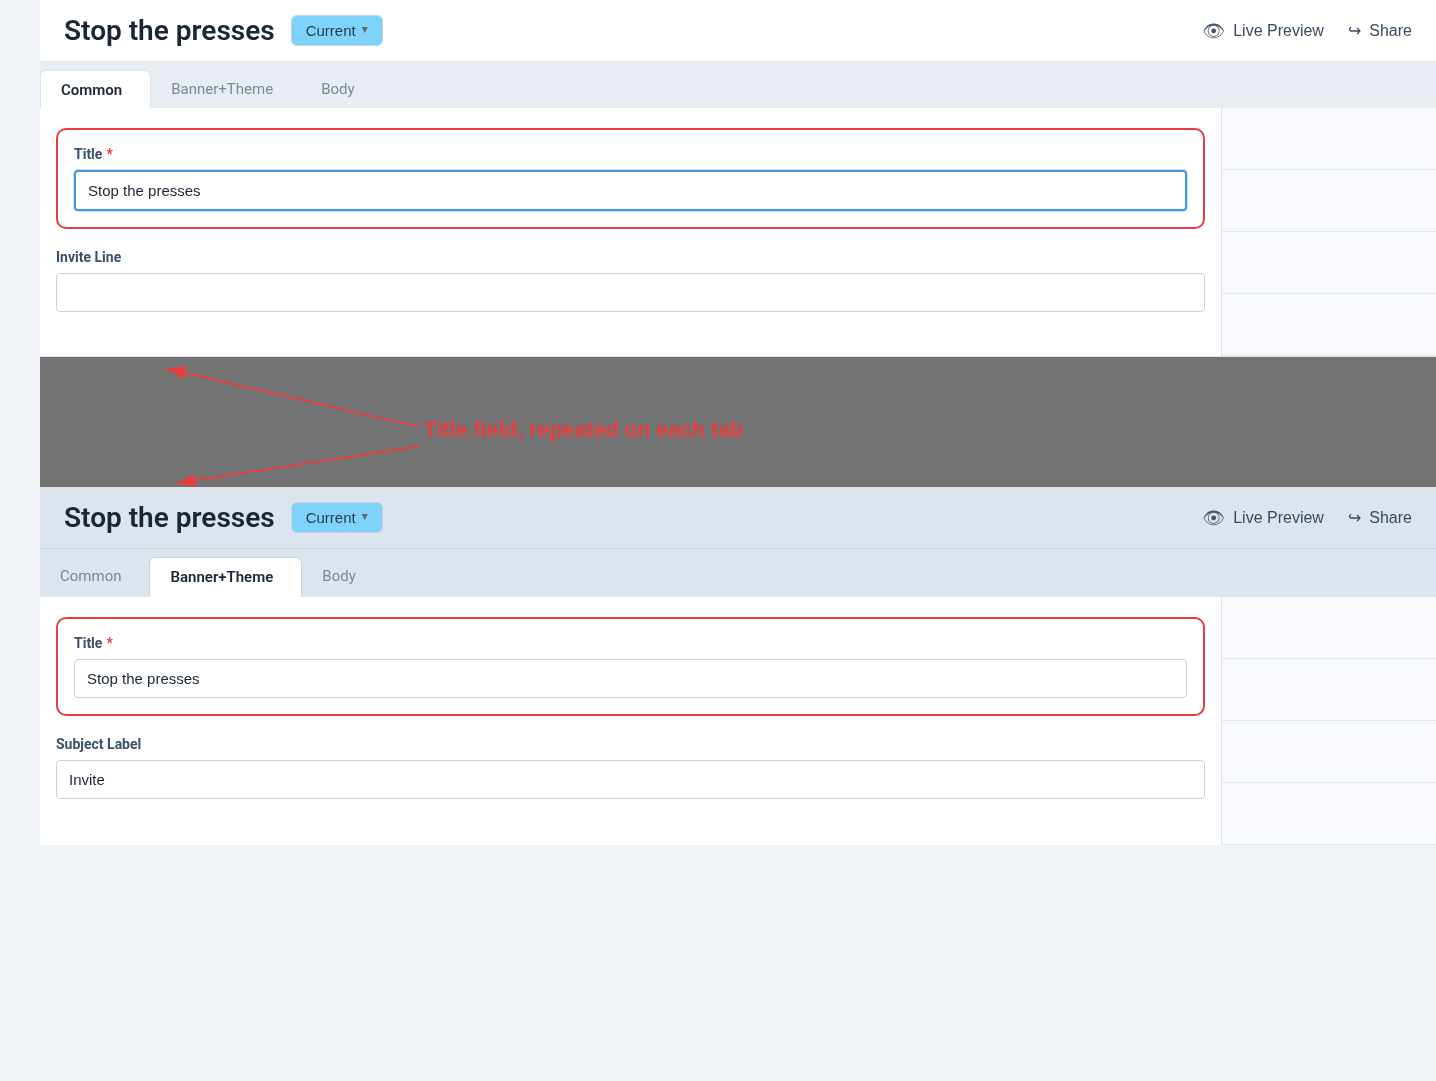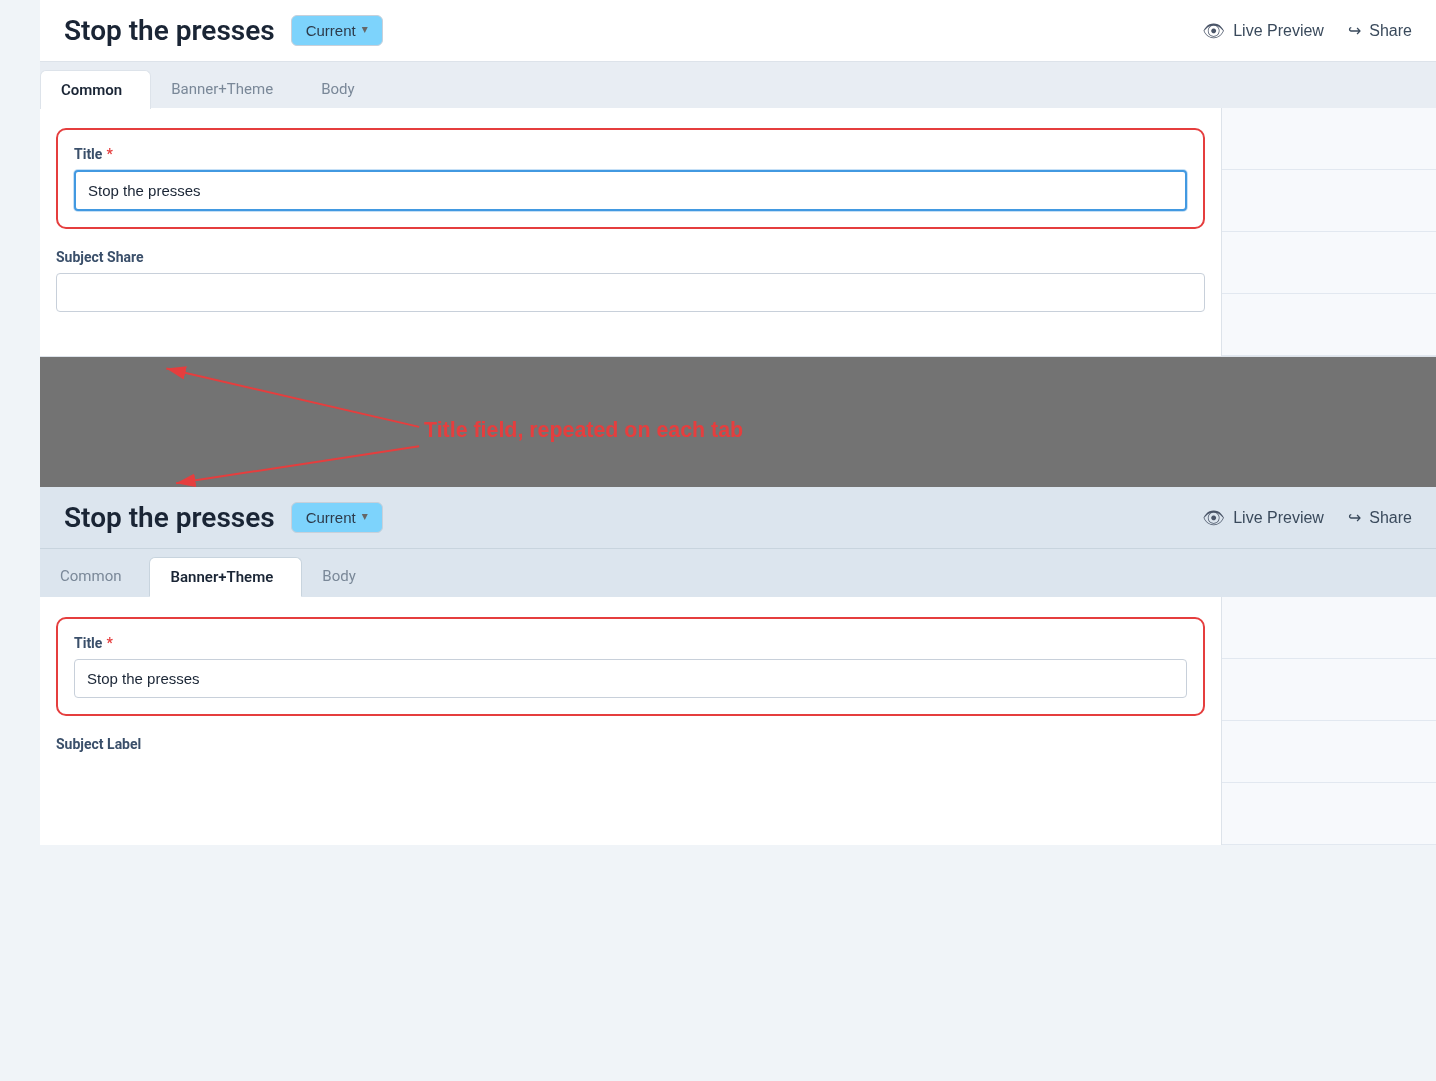--- a/index.html
+++ b/index.html
@@ -292,21 +292,21 @@
           <div class="title-section-bordered">
             <div class="field-label">
               <span>Title</span>
               <span class="required-star">*</span>
             </div>
             <input type="text" class="field-input focused" value="Stop the presses" style="">
           </div>
 
           <div class="field-section">
             <div class="field-label">
-              <span>Subject Share</span>
+              <span>Invite Line</span>
             </div>
             <input type="text" class="field-input" value="" style="">
           </div>
 
         </div>
       </div>
 
       <div class="panel-sidebar">
         <div class="sidebar-block"></div>
         <div class="sidebar-block"></div>
@@ -377,20 +377,21 @@
               <span>Title</span>
               <span class="required-star">*</span>
             </div>
             <input type="text" class="field-input" value="Stop the presses" style="">
           </div>
 
           <div class="field-section">
             <div class="field-label">
               <span>Subject Label</span>
             </div>
+            <input type="text" class="field-input" value="Invite" style="">
           </div>
 
         </div>
       </div>
 
       <div class="panel-sidebar">
         <div class="sidebar-block"></div>
         <div class="sidebar-block"></div>
         <div class="sidebar-block"></div>
         <div class="sidebar-block"></div>

